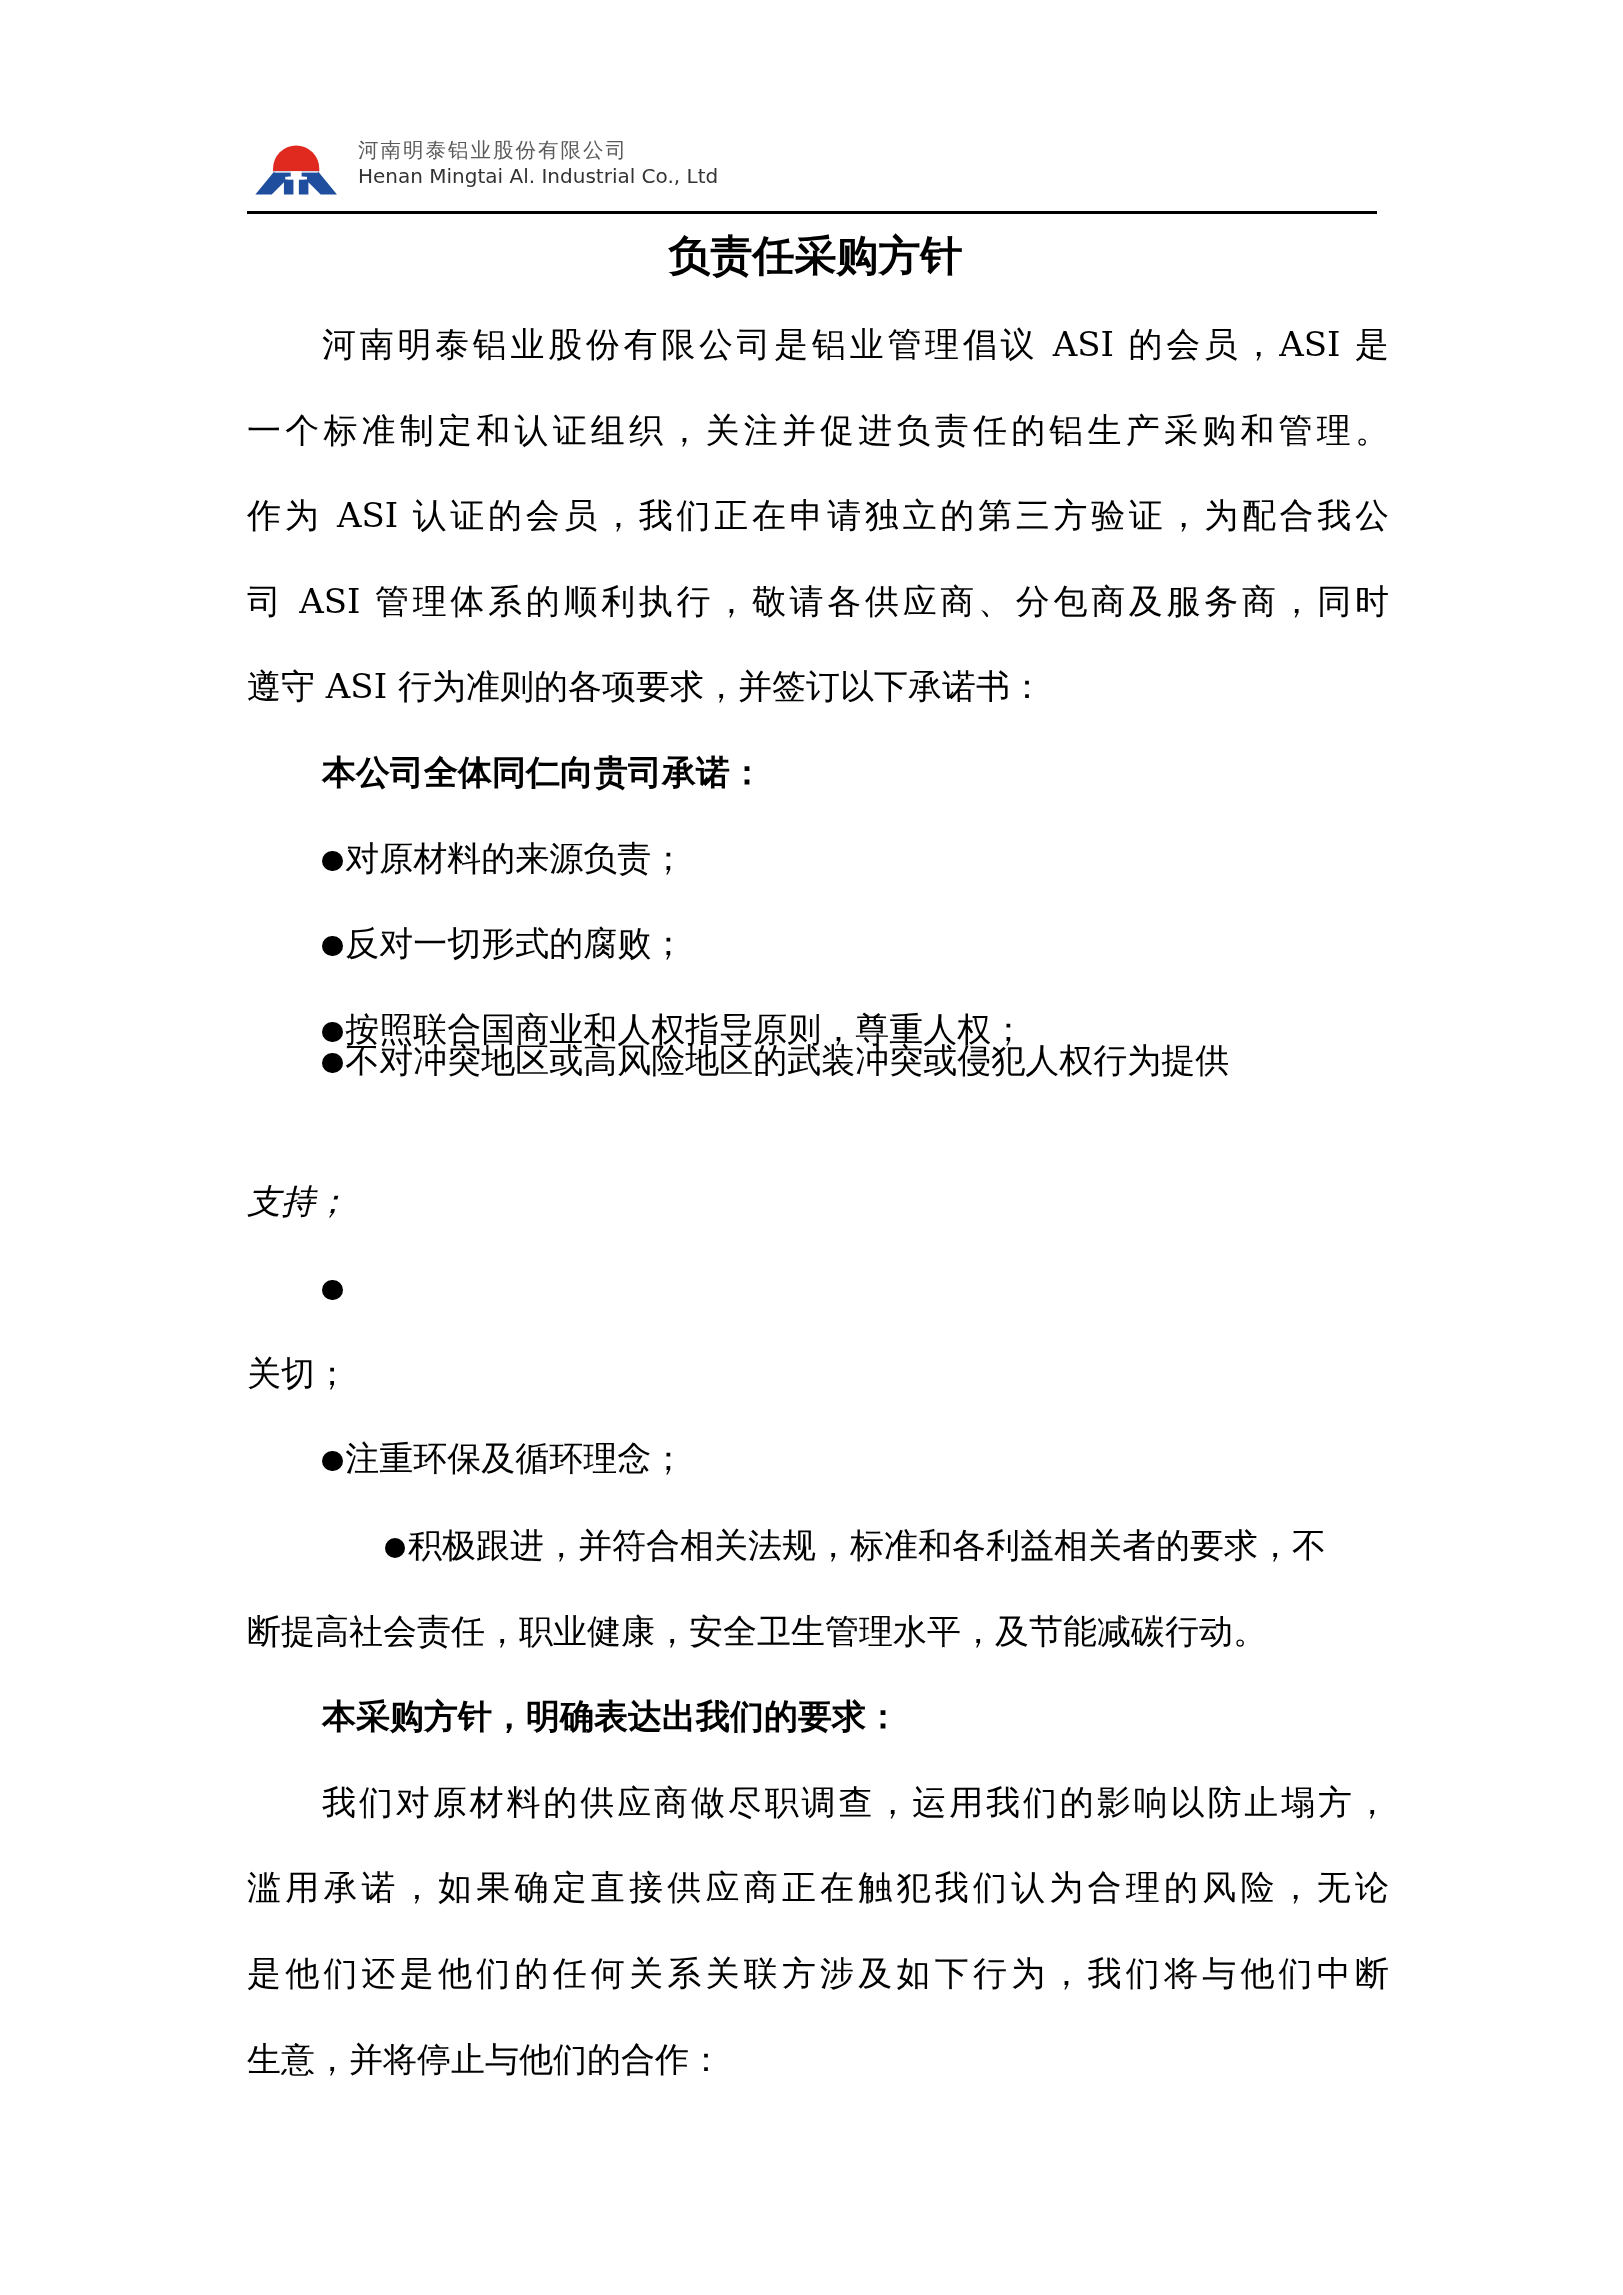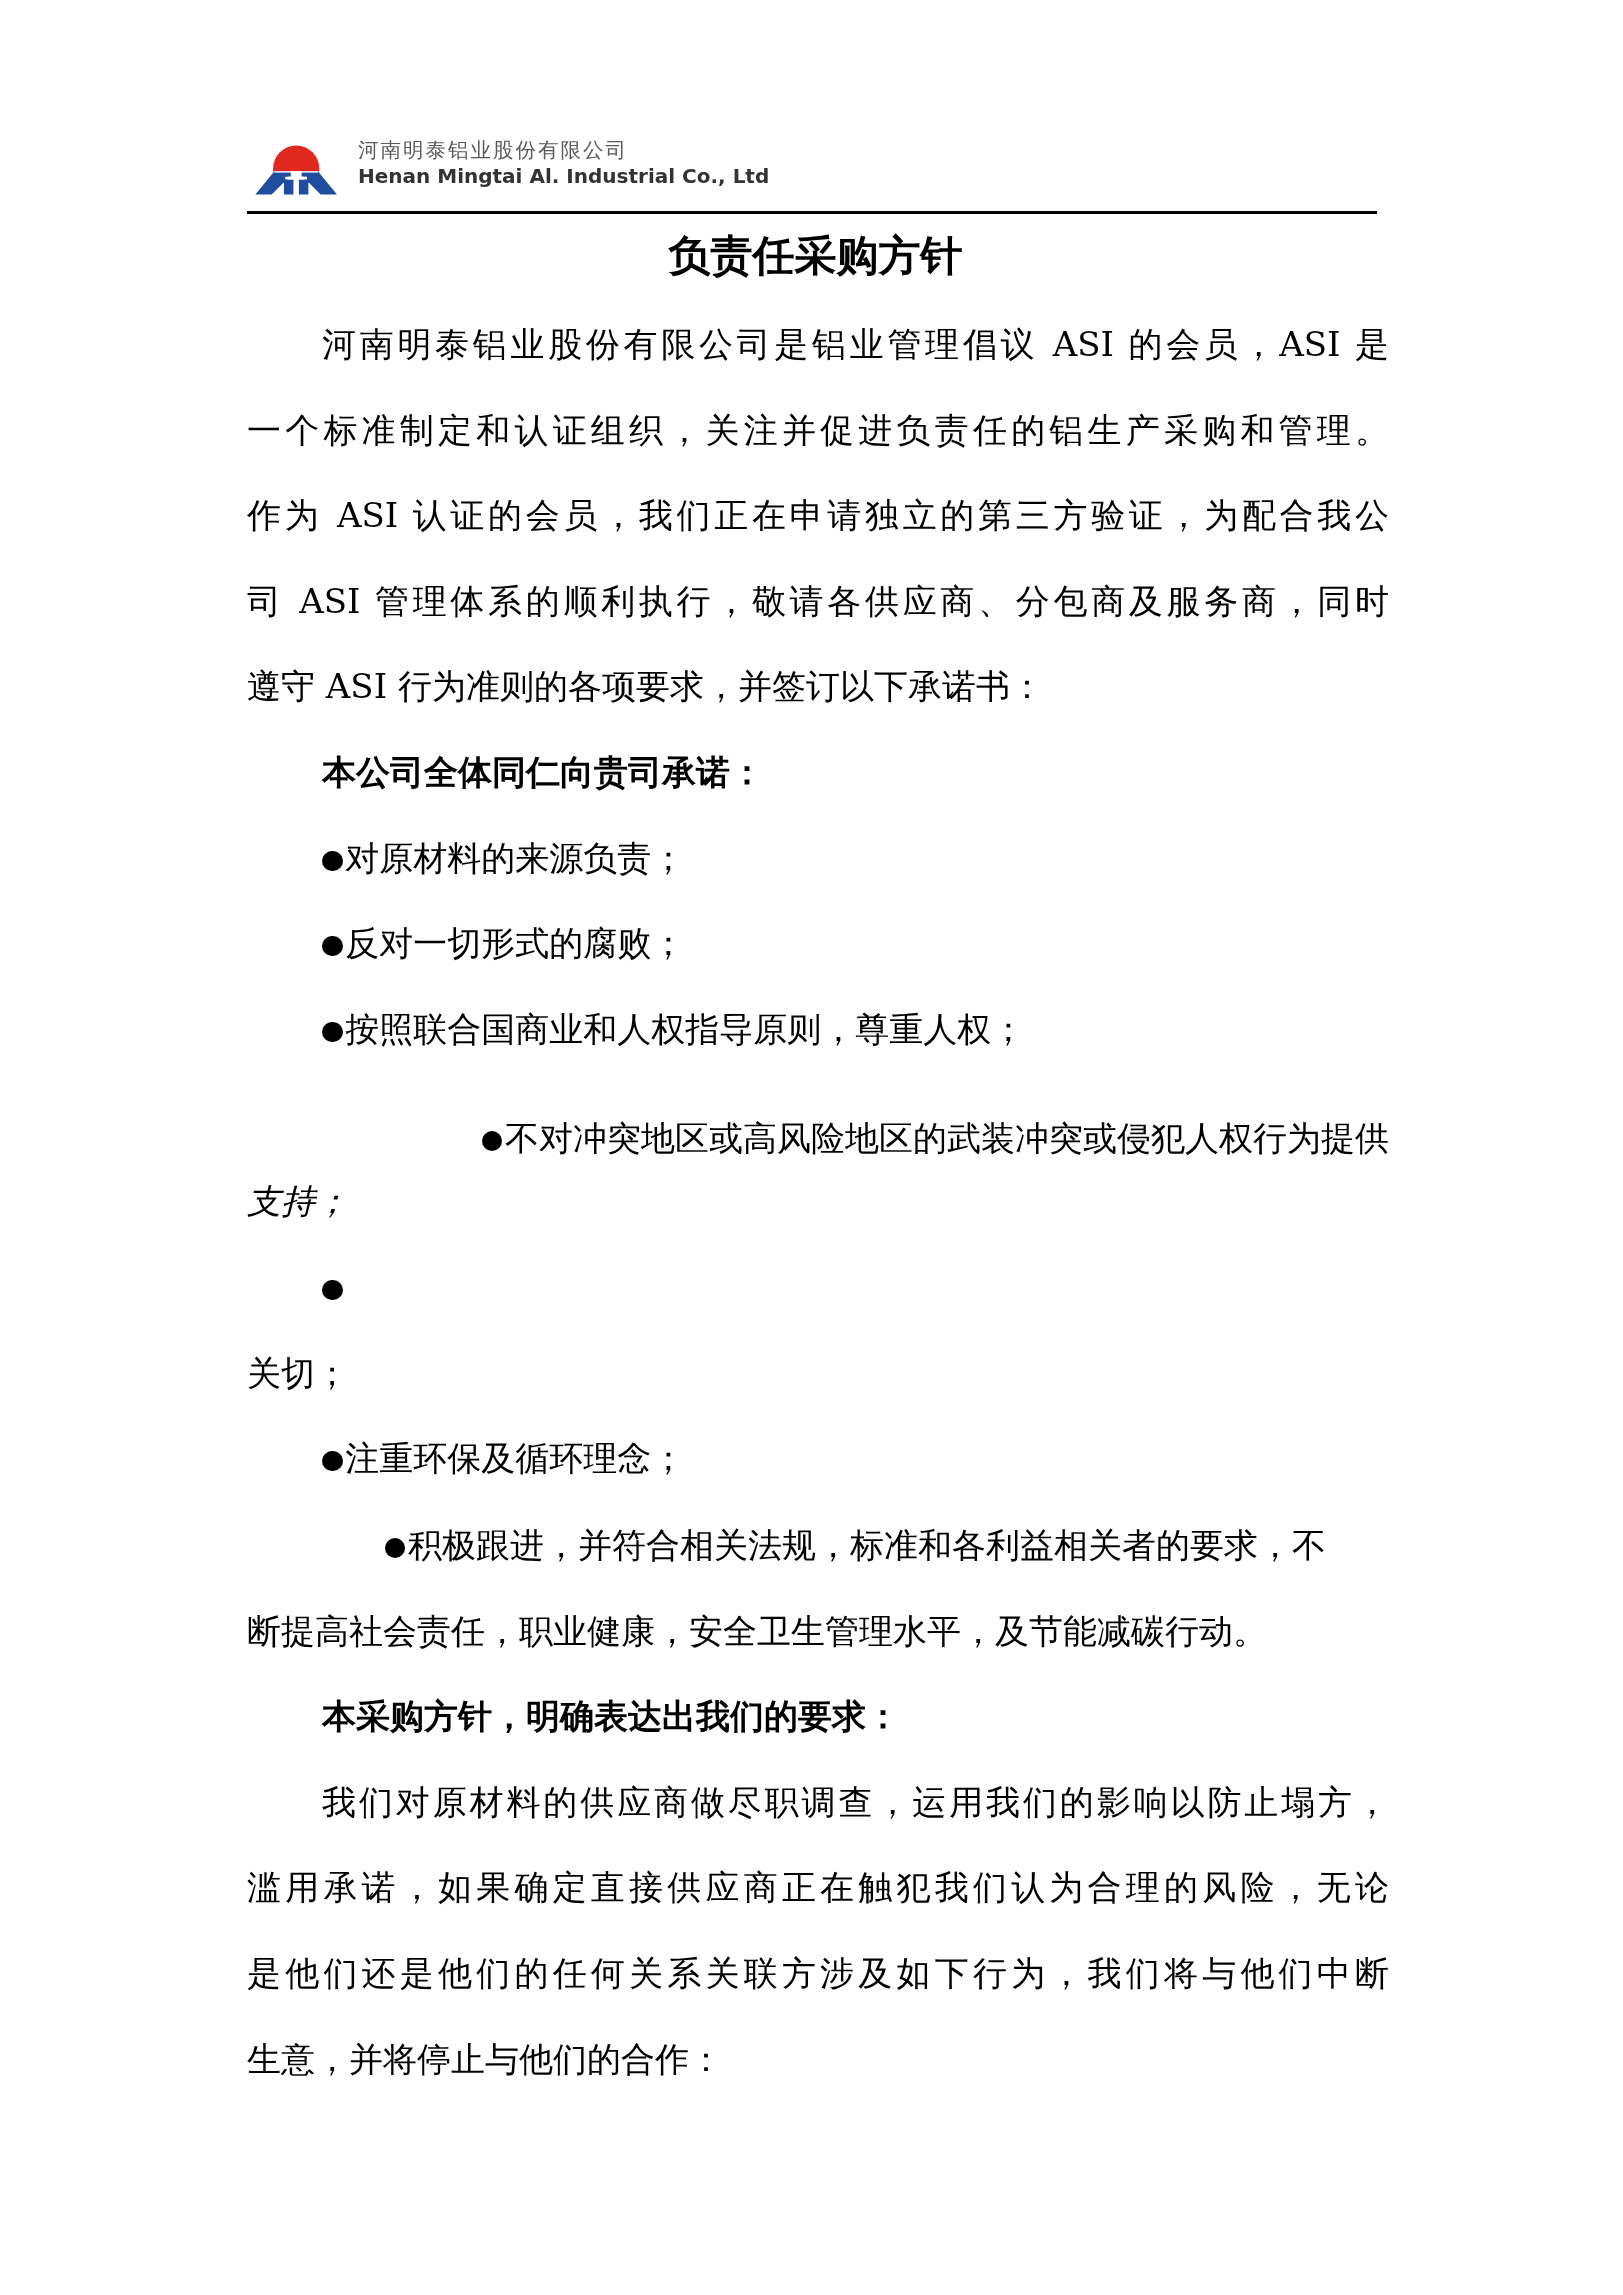--- a/index.html
+++ b/index.html
@@ -46,21 +46,21 @@
     font-family: "DejaVu Serif", "Liberation Serif", serif;
     font-size: 20.5px;
     color: #5a5a5a;
     letter-spacing: 2px;
     line-height: 26px;
     white-space: nowrap;
   }
   .logo-en {
     font-family: "DejaVu Sans", "Liberation Sans", sans-serif;
     font-size: 20px;
-    font-weight: bold;
+    font-weight: normal;
     color: #333333;
     line-height: 27px;
     white-space: nowrap;
   }
   .header-rule {
     position: absolute;
     left: 247px;
     top: 211px;
     width: 1130px;
     height: 2.7px;
@@ -146,21 +146,21 @@
   <div>
     <div class="line indent" style="top:834px;">
       <span class="bullet"></span><span>对原材料的来源负责；</span>
     </div>
     <div class="line indent" style="top:919px;">
       <span class="bullet"></span><span>反对一切形式的腐败；</span>
     </div>
     <div class="line indent" style="top:1005px;">
       <span class="bullet"></span><span>按照联合国商业和人权指导原则，尊重人权；</span>
     </div>
-    <div class="line indent" style="top:1114px;text-align:right;">
+    <div class="line indent" style="top:1036px;">
       <span class="bullet"></span><span>不对冲突地区或高风险地区的武装冲突或侵犯人权行为提供</span>
     </div>
     <div class="line" style="top:1177px;font-style:italic;">支持；</div>
     <div class="line indent" style="top:1263px;">
       <span class="bullet"></span>
     </div>
     <div class="line" style="top:1349px;">关切；</div>
     <div class="line indent" style="top:1434px;">
       <span class="bullet"></span><span>注重环保及循环理念；</span>
     </div>

